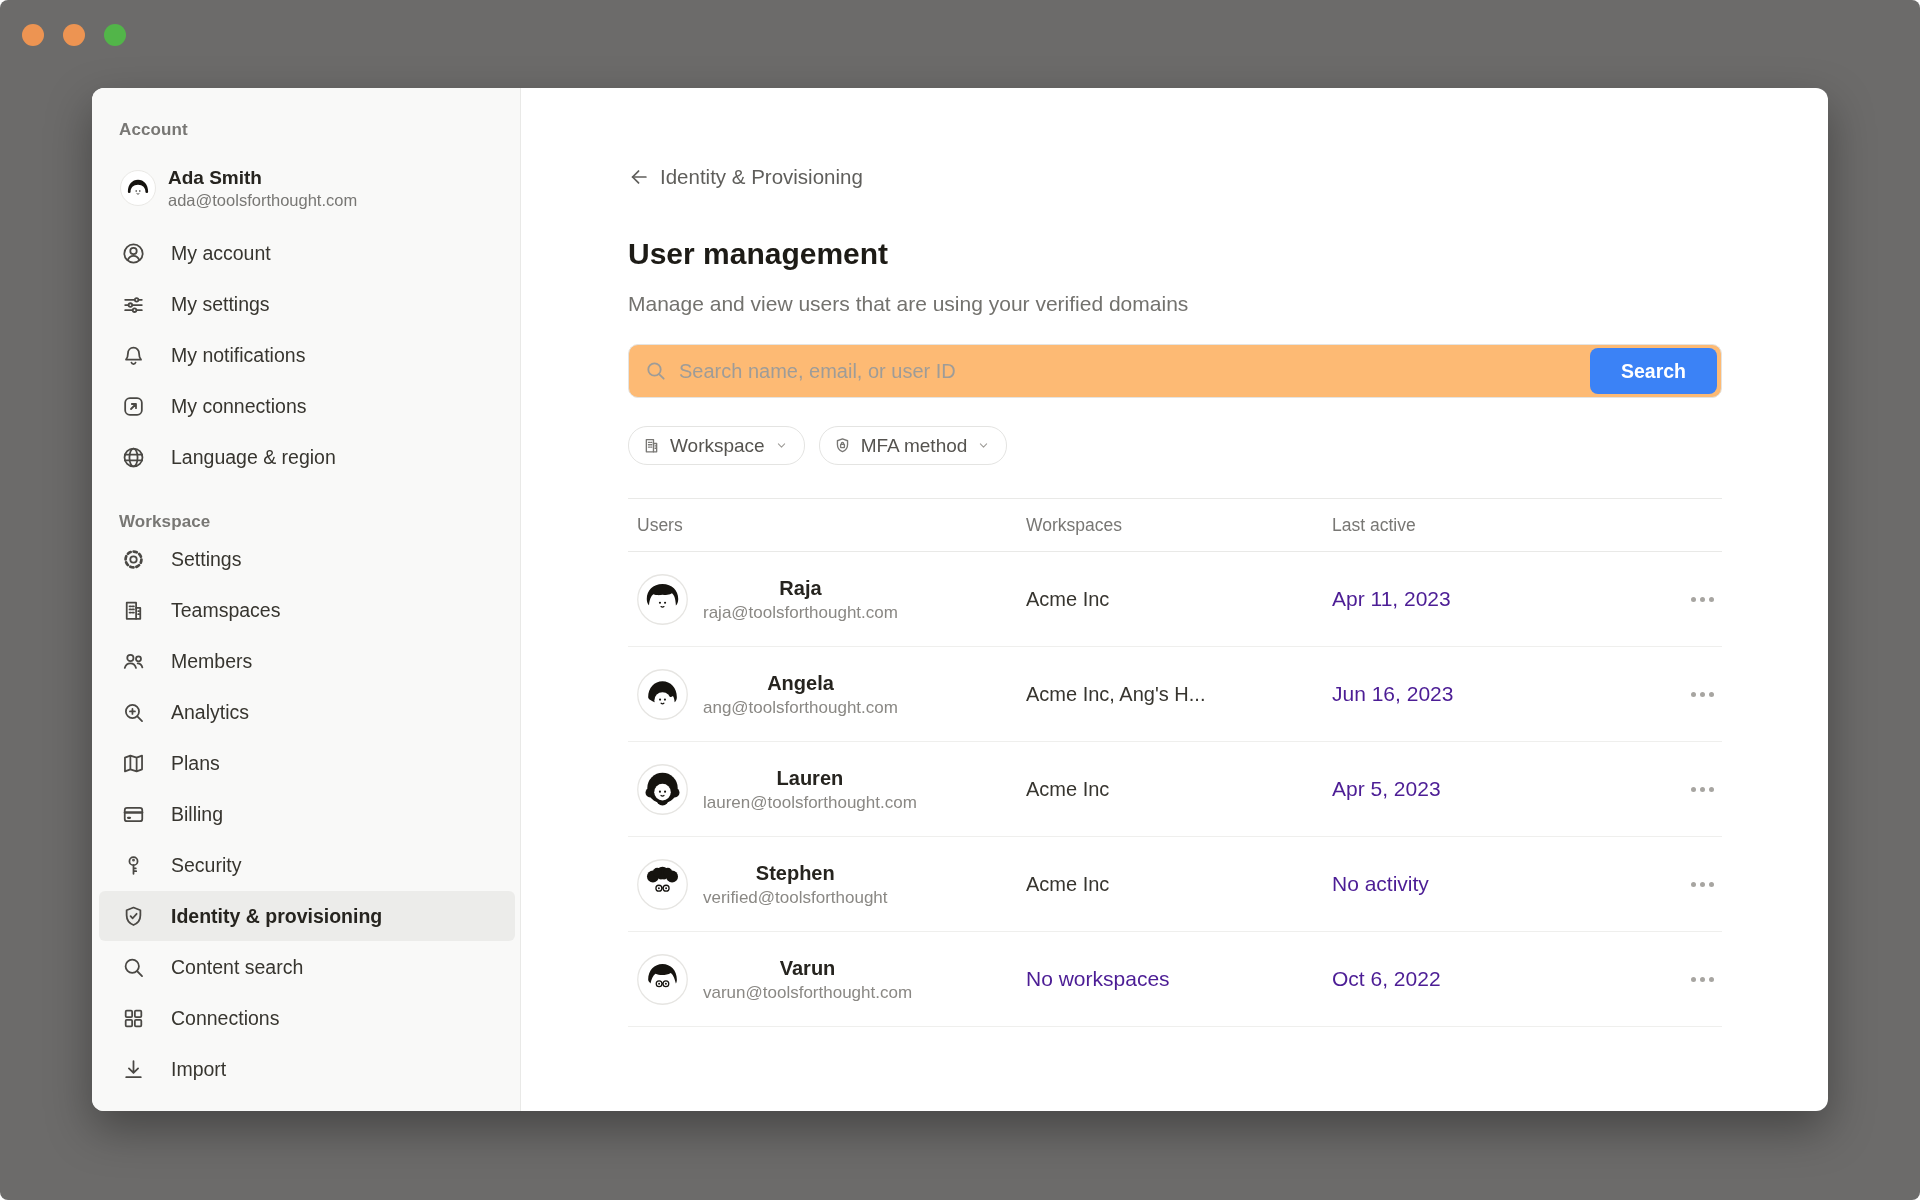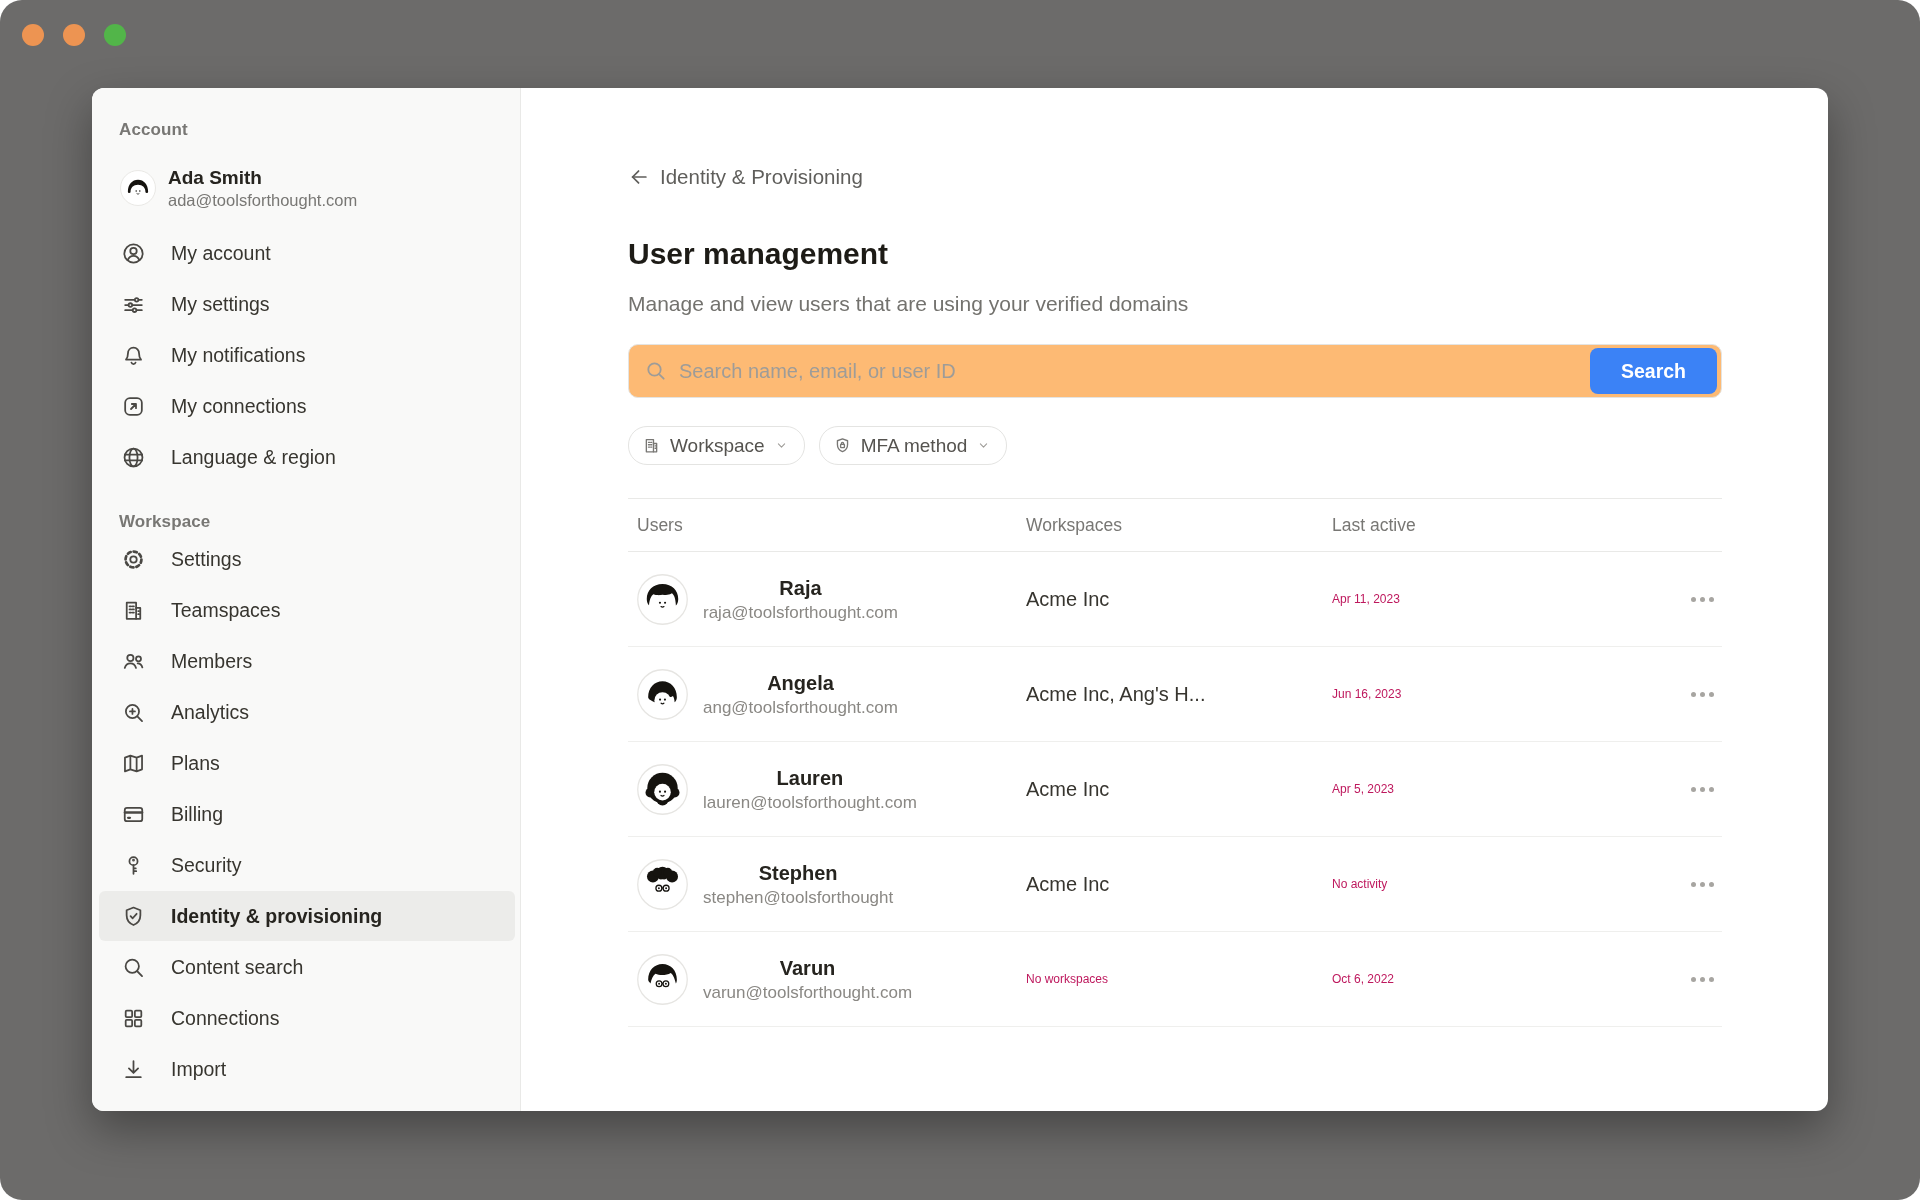--- a/index.html
+++ b/index.html
@@ -3,21 +3,21 @@
 <meta charset="utf-8">
 <style>
   html,body{margin:0;padding:0;}
   body{
     width:1920px;height:1200px;position:relative;overflow:hidden;
     font-family:"Liberation Sans","DejaVu Sans",sans-serif;
     background:#ffffff;
     -webkit-font-smoothing:antialiased;
   }
   .desktop{
-    position:absolute;inset:0;background:#6c6b6a;border-radius:22px;overflow:hidden;
+    position:absolute;inset:0;background:#6c6b6a;border-radius:8px;overflow:hidden;
   }
   .traffic{position:absolute;top:24px;left:22px;display:flex;gap:19px;z-index:5;}
   .traffic .light{width:22px;height:22px;border-radius:50%;}
   .window{
     position:absolute;left:92px;top:88px;width:1736px;height:1023px;
     background:#ffffff;border-radius:12px;overflow:hidden;display:flex;
     box-shadow:0 18px 45px rgba(0,0,0,.35);
   }
   
   .sidebar{
@@ -86,21 +86,21 @@
   .thead .th:first-child{padding-left:9px;}
   .trow{
     display:grid;grid-template-columns:398px 306px 1fr 56px;align-items:center;height:94px;
     border-bottom:1px solid #efefed;
   }
   .user-cell{display:flex;align-items:center;gap:15px;padding-left:9px;min-width:0;text-align:center;}
   .user-cell .avatar{width:51px;height:51px;flex:0 0 51px;}
   .u-name{font-size:20px;font-weight:600;color:#26241f;line-height:27px;}
   .u-email{font-size:17px;color:#8a8884;line-height:22px;white-space:nowrap;}
   .ws-cell{font-size:20px;color:#37352f;}
-  .ws-cell.muted,.la-cell{font-size:12px;color:#be185d;}
+  .ws-cell.muted,.la-cell{font-size:21px;color:#4c1d95;}
   .dots{display:flex;gap:4px;justify-content:flex-end;padding-right:8px;cursor:pointer;}
   .dots i{width:5px;height:5px;border-radius:50%;background:#a7a5a1;display:block;}
   .avatar{border-radius:50%;}
 </style>
 </head>
 <body>
 
 <div class="desktop">
   <div class="traffic">
     <span class="light" id="tl0" style="background: rgb(237, 148, 82);"></span>
@@ -432,21 +432,21 @@
                     <circle cx="29" cy="12.5" r="4.2" fill="#15130f"></circle>
                     <circle cx="24" cy="27.5" r="8.4" fill="#fff"></circle>
                     <circle cx="20.6" cy="27.5" r="2.8" fill="none" stroke="#15130f" stroke-width="1.2"></circle>
                     <circle cx="27.4" cy="27.5" r="2.8" fill="none" stroke="#15130f" stroke-width="1.2"></circle>
                     <path d="M23.4 27.3h1.2" stroke="#15130f" stroke-width="1.2"></path>
                     <circle cx="20.6" cy="27.5" r="0.9" fill="#15130f"></circle>
                     <circle cx="27.4" cy="27.5" r="0.9" fill="#15130f"></circle>
                   </svg></span>
                 <span>
                   <div class="u-name">Stephen</div>
-                  <div class="u-email">stephen@toolsforthought</div>
+                  <div class="u-email">verified@toolsforthought</div>
                 </span>
               </span>
               <span class="ws-cell">Acme Inc</span>
               <span class="la-cell">No activity</span>
               <span class="dots">
                 <i></i>
                 <i></i>
                 <i></i>
               </span>
             </div>

